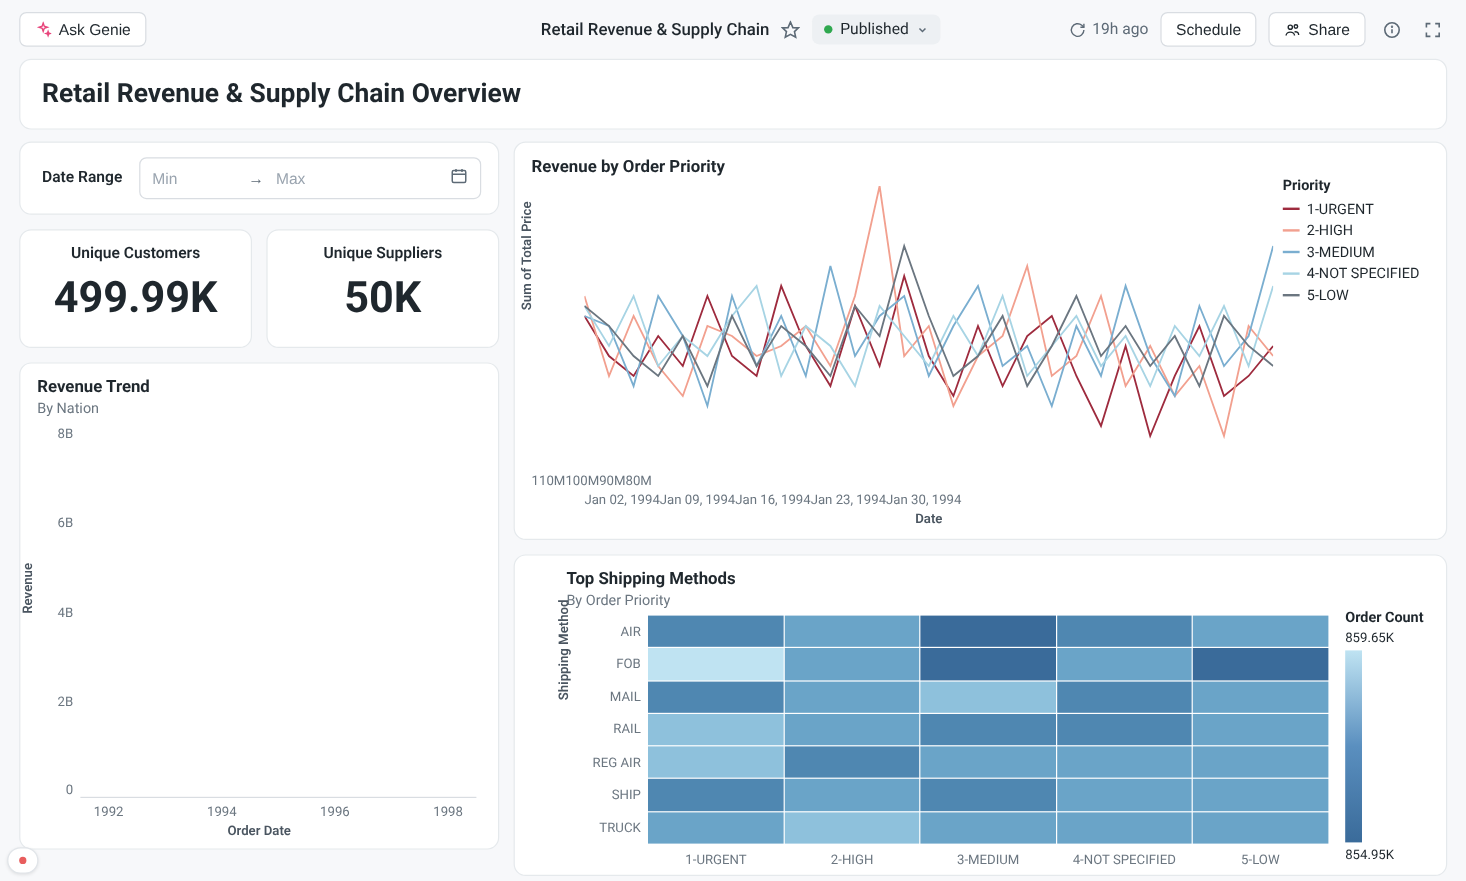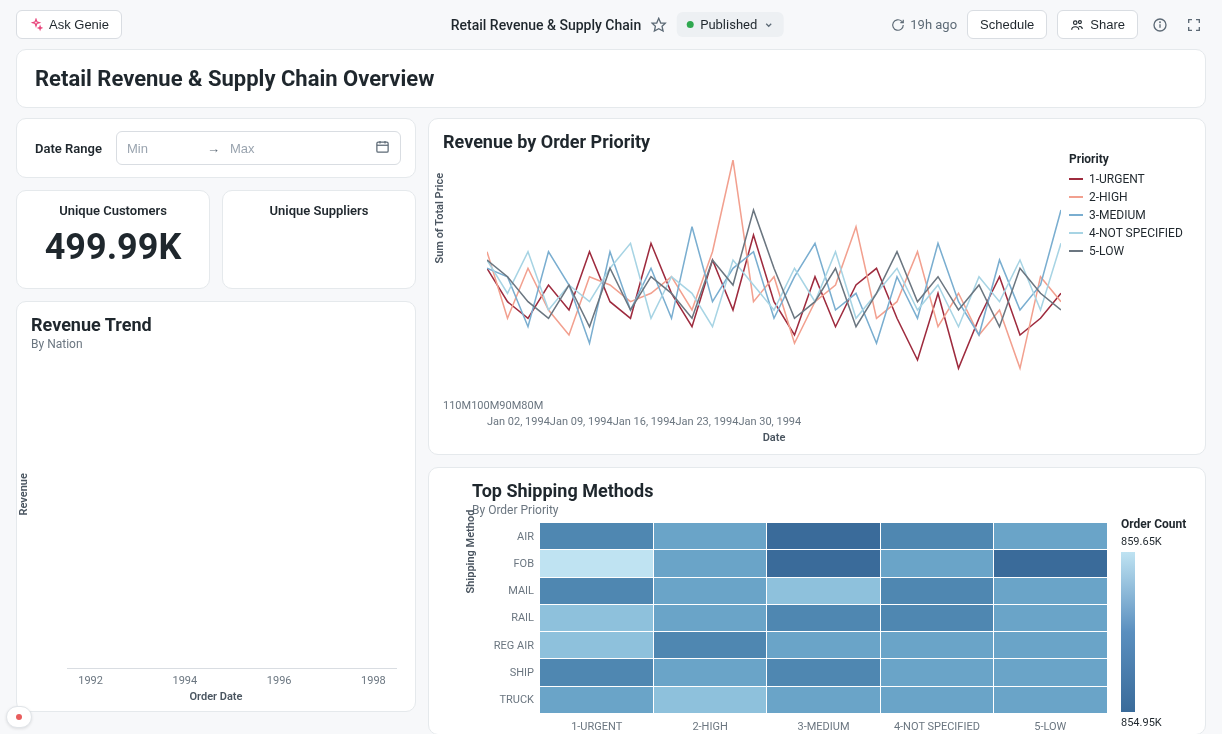--- a/index.html
+++ b/index.html
@@ -132,21 +132,21 @@
 .date-input input::placeholder { color: #9aa4af; }
 .arrow-span { color: #5d6a76; }
 .cal-icon { margin-left: auto; color: #5d6a76; cursor:pointer; }
 
 
 .kpi-row { display: grid; grid-template-columns: 1fr 1fr; gap: 12px; }
 .kpi .kpi-label { font-weight: 600; font-size: 13px; margin-bottom: 8px; text-align: center; }
 .kpi .kpi-value { font-size: 36px; font-weight: 700; text-align: center; padding-bottom: 8px; }
 
 
-.chart-title { font-weight: 700; font-size: 18px; }
+.chart-title { font-weight: 700; font-size: 14px; }
 .chart-subtitle { color: #6b7680; font-size: 12px; margin-top: 2px; }
 .bar-chart {
   position: relative;
   height: 340px;
   margin-top: 8px;
 }
 .bar-chart .y-axis {
   position: absolute; left: 0; top: 0; bottom: 30px; width: 30px;
   display: flex; flex-direction: column; justify-content: space-between;
   align-items: flex-end; font-size: 11px; color: #6b7680;
@@ -346,28 +346,36 @@
       </div>
     </div>
 
     <div class="kpi-row">
       <div class="card kpi">
         <div class="kpi-label">Unique Customers</div>
         <div class="kpi-value">499.99K</div>
       </div>
       <div class="card kpi">
         <div class="kpi-label">Unique Suppliers</div>
+        <div class="kpi-value">50K</div>
       </div>
     </div>
 
     <div class="card">
       <div class="chart-title">Revenue Trend</div>
       <div class="chart-subtitle">By Nation</div>
       <div class="bar-chart" id="bar-chart">
         <div class="y-label">Revenue</div>
+        <div class="y-axis" id="bar-y-axis">
+            <div>8B</div>
+            <div>6B</div>
+            <div>4B</div>
+            <div>2B</div>
+            <div>0</div>
+          </div>
         <div class="plot" id="bar-plot">
             <div class="bar">
               <div class="seg" style="height:8.75%;background:#f6e6a2"></div>
               <div class="seg" style="height:7.5%;background:#f3b562"></div>
               <div class="seg" style="height:3.125%;background:#d45d79"></div>
               <div class="seg" style="height:2.75%;background:#f4a6a0"></div>
               <div class="seg" style="height:5.625%;background:#bfc9d4"></div>
               <div class="seg" style="height:6.875000000000001%;background:#9fd3e8"></div>
               <div class="seg" style="height:5.625%;background:#6fb9d6"></div>
               <div class="seg" style="height:6%;background:#526b88"></div>

